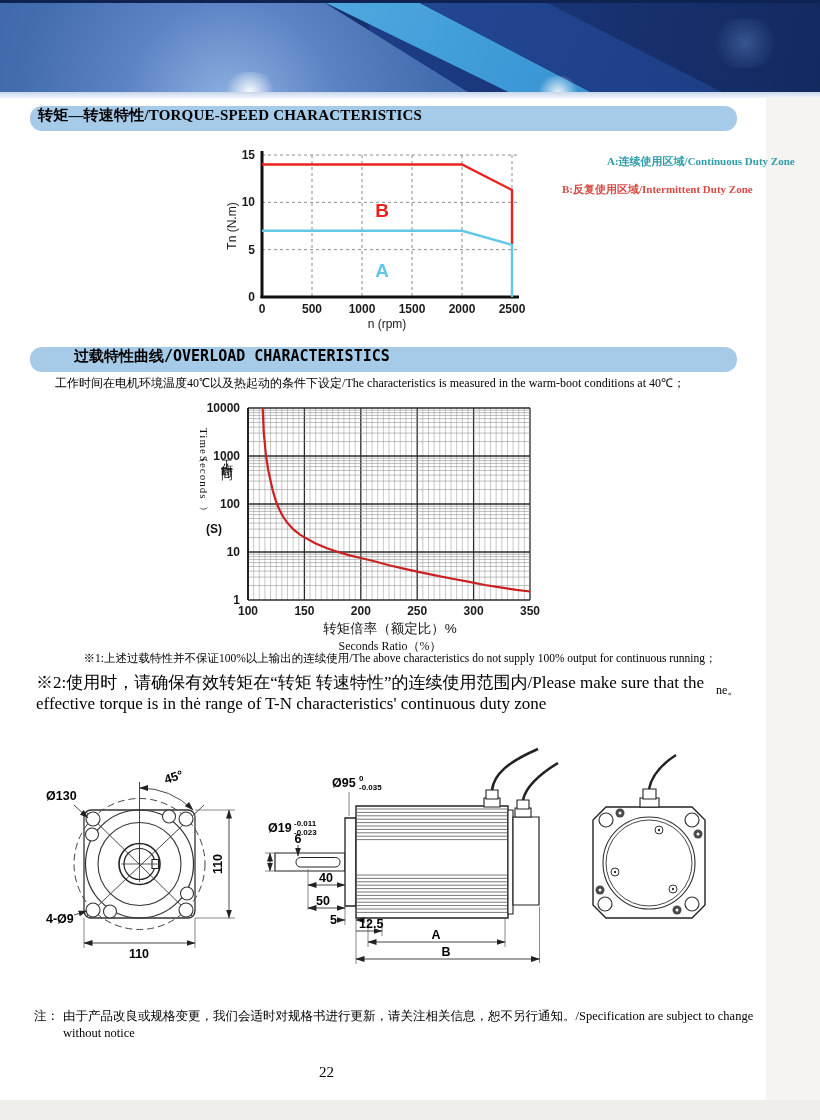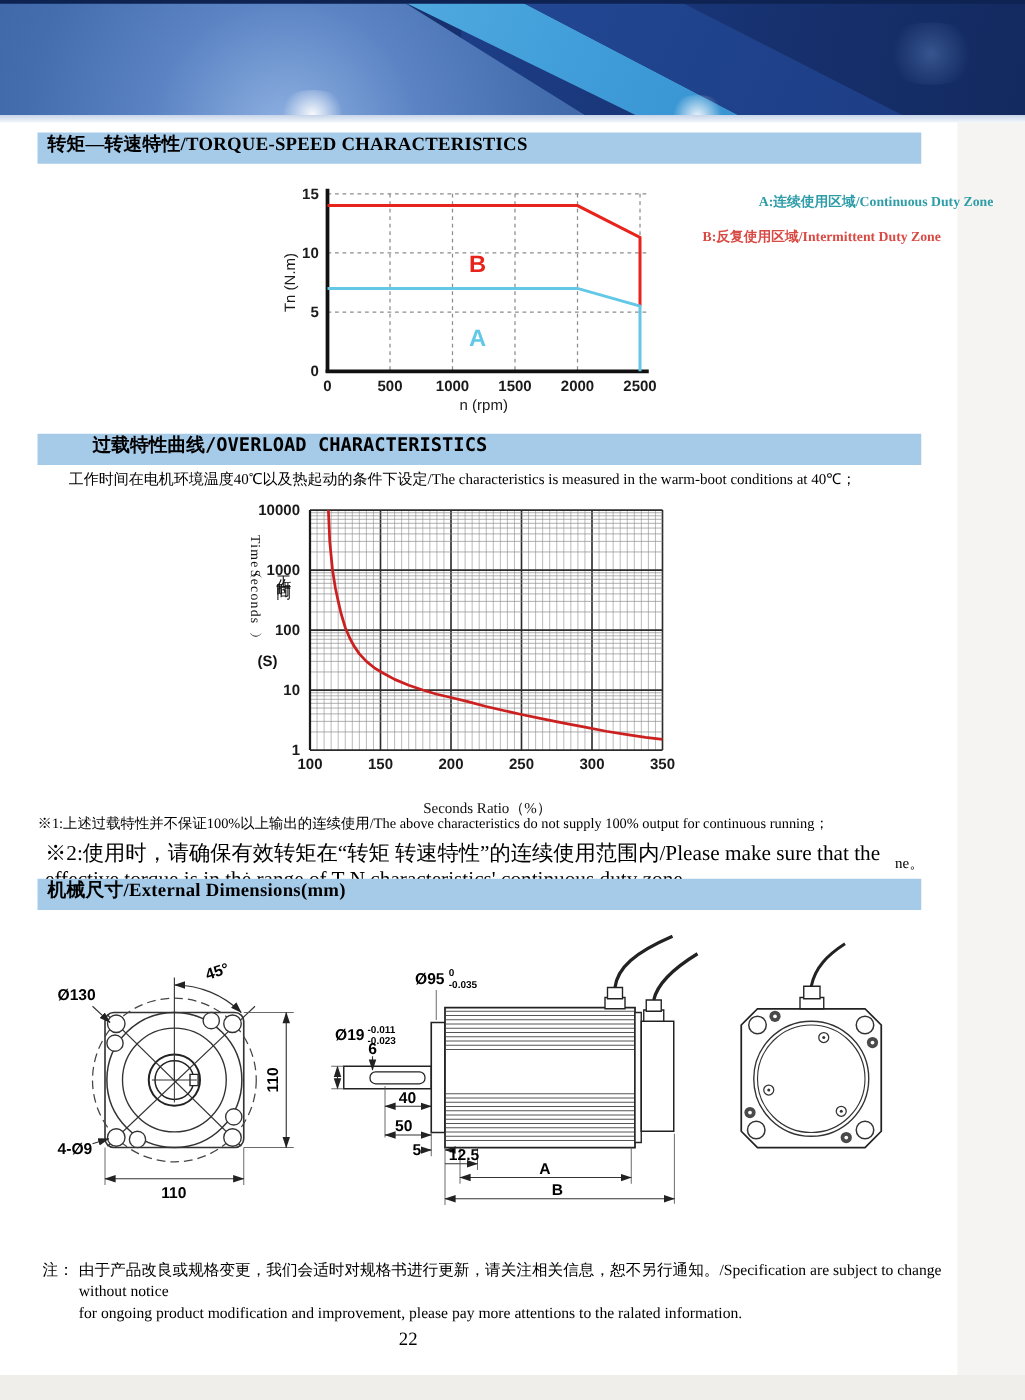--- a/index.html
+++ b/index.html
@@ -27,21 +27,21 @@
   .g3{left:700px;top:18px;width:90px;height:50px;
       background:radial-gradient(circle,rgba(120,160,220,.35) 0%,rgba(120,160,220,0) 60%);}
   .banner-edge{position:absolute;left:0;top:92px;width:820px;height:6px;
                background:linear-gradient(#c7d5ea,#f2f6fb);}
   
   .edge-right{position:absolute;left:766px;top:98px;width:54px;height:1002px;background:#f6f4f2;}
   .edge-bottom{position:absolute;left:0;top:1100px;width:820px;height:20px;background:#f0eeeb;}
   
   .sec-bar{position:absolute;left:30px;width:707px;height:25px;background:#a6cbe9;
            line-height:25px;padding-left:8px;box-sizing:border-box;
-           font:bold 15px "Liberation Serif",serif;color:#000;letter-spacing:.2px;}
+           font:bold 15px "Liberation Serif",serif;color:#000;letter-spacing:.2px;border-radius:12px;}
   .sec-bar.mono{font:bold 15px "DejaVu Sans Mono",monospace;letter-spacing:0;padding-left:44px;}
   
   svg{position:absolute;overflow:visible;}
   .tick{font:bold 12px "Liberation Sans",sans-serif;fill:#1a1a1a;}
   .axis-title{font:12px "Liberation Sans",sans-serif;fill:#1a1a1a;}
   .zone{font:bold 19px "Liberation Sans",sans-serif;}
   .legend-line{position:absolute;left:562px;width:250px;font:bold 11px "Liberation Serif",serif;}
   .ol-label{position:absolute;color:#111;}
   .v-zh{writing-mode:vertical-rl;letter-spacing:3px;font:12px "Liberation Sans",sans-serif;}
   .v-en{writing-mode:vertical-rl;font:11px "Liberation Serif",serif;letter-spacing:1px;}
@@ -213,28 +213,28 @@
       <text x="55" y="208" text-anchor="end" class="tick">1</text>
       <text x="55" y="160" text-anchor="end" class="tick">10</text>
       <text x="55" y="112" text-anchor="end" class="tick">100</text>
       <text x="55" y="64" text-anchor="end" class="tick">1000</text>
       <text x="55" y="16" text-anchor="end" class="tick">10000</text>
     </svg>
 
   <div class="ol-label v-en" style="left:196px;top:428px;height:125px;">Time（Seconds）</div>
   <div class="ol-label v-zh" style="left:218px;top:450px;height:80px;">工作时间</div>
   <div class="ol-label" style="left:206px;top:522px;font:bold 12px 'Liberation Sans',sans-serif;">(S)</div>
+  <div class="ol-label" style="left:280px;top:620px;width:220px;text-align:center;font-size:13.5px;">转矩倍率（额定比）%</div>
   <div class="ol-label" style="left:280px;top:638px;width:220px;text-align:center;font:12px 'Liberation Serif',serif;">Seconds Ratio（%）</div>
 
-  <div class="note" style="left:30px;top:651px;width:740px;text-align:left;font-size:11.5px;">※1:上述过载特性并不保证100%以上输出的连续使用/The above characteristics do not supply 100% output for continuous running；</div>
+  <div class="note" style="left:30px;top:651px;width:740px;text-align:center;font-size:11.5px;">※1:上述过载特性并不保证100%以上输出的连续使用/The above characteristics do not supply 100% output for continuous running；</div>
   <div class="note" style="left:36px;top:671px;width:700px;font-size:17px;">※2:使用时，请确保有效转矩在“转矩 转速特性”的连续使用范围内/Please make sure that the effective torque is in the range of T-N characteristics' continuous duty zone</div>
   <div class="note" style="left:196px;top:688px;">.</div>
   <div class="note" style="left:688px;top:682px;margin-left:28px;">ne。</div>
 
-  <div class="sec-bar" style="top:703px;">机械尺寸/External Dimensions(mm)</div>
 
   <svg class="dwg" style="left:28px;top:748px;" width="240" height="235" viewBox="0 0 240 235">
     <defs>
       <marker id="feA" markerWidth="10" markerHeight="8" refX="8.5" refY="4" orient="auto" markerUnits="userSpaceOnUse">
         <path d="M0,1 L9,4 L0,7 Z" fill="#222"></path>
         </marker>
       <marker id="fsA" markerWidth="10" markerHeight="8" refX="0.5" refY="4" orient="auto" markerUnits="userSpaceOnUse">
         <path d="M9,1 L0,4 L9,7 Z" fill="#222"></path>
         </marker>
     </defs>
@@ -377,18 +377,17 @@
       <circle cx="105" cy="147" r="1.2" fill="#333"></circle>
     <rect x="72" y="56" width="19" height="9" fill="#fff" stroke="#222" stroke-width="1.1"></rect>
     <rect x="75" y="47" width="13" height="10" fill="#fff" stroke="#222" stroke-width="1.1"></rect>
     <path d="M81,47 C84,32 94,22 108,13" fill="none" stroke="#222" stroke-width="2.4"></path>
   </svg>
 
   <div class="footer-note">
     <span class="prefix">注：</span>
     <span>
       <span>由于产品改良或规格变更，我们会适时对规格书进行更新，请关注相关信息，恕不另行通知。/Specification are subject to change without notice</span><br>
-      <span>for ongoing product modification and improvement, please pay more attentions to the ralated information.</span>
     </span>
   </div>
   <div class="page-num">22</div>
 
 </div>
 
 </body></html>

